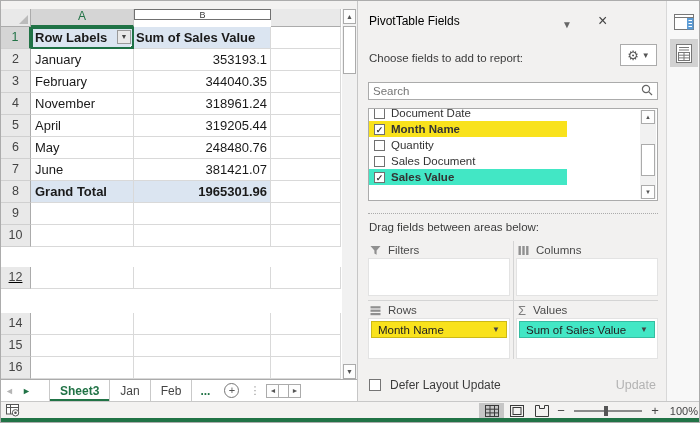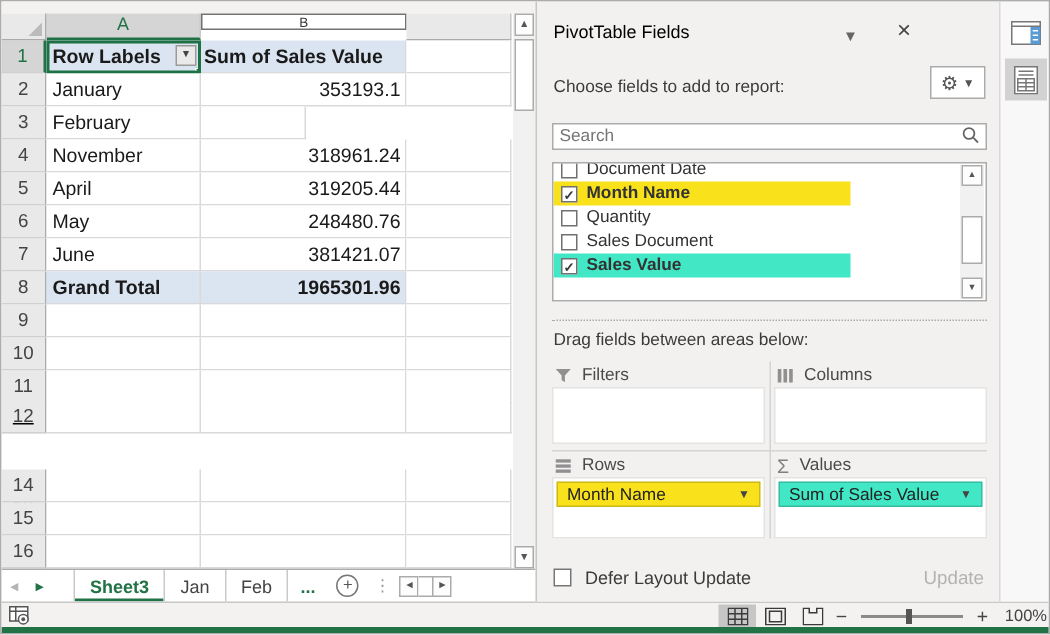--- a/index.html
+++ b/index.html
@@ -143,20 +143,21 @@
         </div>
         <div class="grid-row" style="top: 22px;">
           <div class="row-h">2</div>
           <div class="cell a">January</div>
           <div class="cell b">353193.1</div>
           <div class="cell c"></div>
         </div>
         <div class="grid-row" style="top: 44px;">
           <div class="row-h">3</div>
           <div class="cell a">February</div>
+          <div class="cell b">344040.35</div>
           <div class="cell c"></div>
         </div>
         <div class="grid-row" style="top: 66px;">
           <div class="row-h">4</div>
           <div class="cell a">November</div>
           <div class="cell b">318961.24</div>
           <div class="cell c"></div>
         </div>
         <div class="grid-row" style="top: 88px;">
           <div class="row-h">5</div>
@@ -183,26 +184,20 @@
           <div class="cell c"></div>
         </div>
         <div class="grid-row" style="top: 176px;">
           <div class="row-h">9</div>
           <div class="cell a"></div>
           <div class="cell b"></div>
           <div class="cell c"></div>
         </div>
         <div class="grid-row" style="top: 198px;">
           <div class="row-h">10</div>
-          <div class="cell a"></div>
-          <div class="cell b"></div>
-          <div class="cell c"></div>
-        </div>
-        <div class="grid-row" style="top: 220px;">
-          <div class="row-h">11</div>
           <div class="cell a"></div>
           <div class="cell b"></div>
           <div class="cell c"></div>
         </div>
         <div class="grid-row" style="top: 240px; text-decoration: underline;">
           <div class="row-h">12</div>
           <div class="cell a"></div>
           <div class="cell b"></div>
           <div class="cell c"></div>
         </div>

